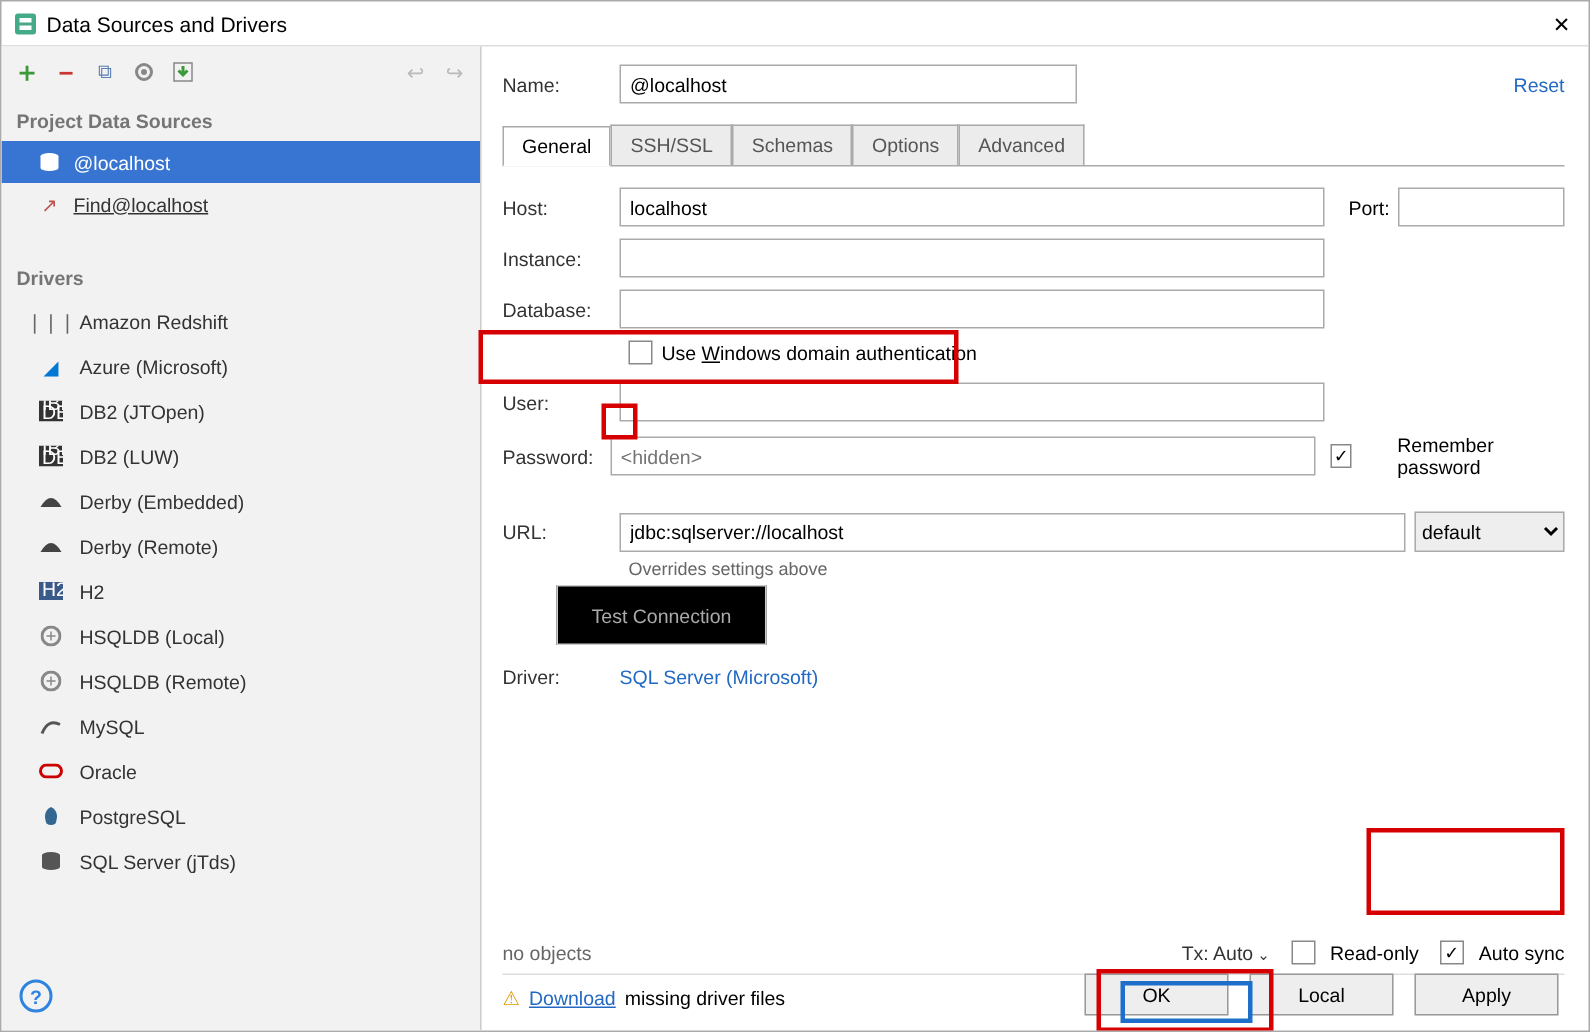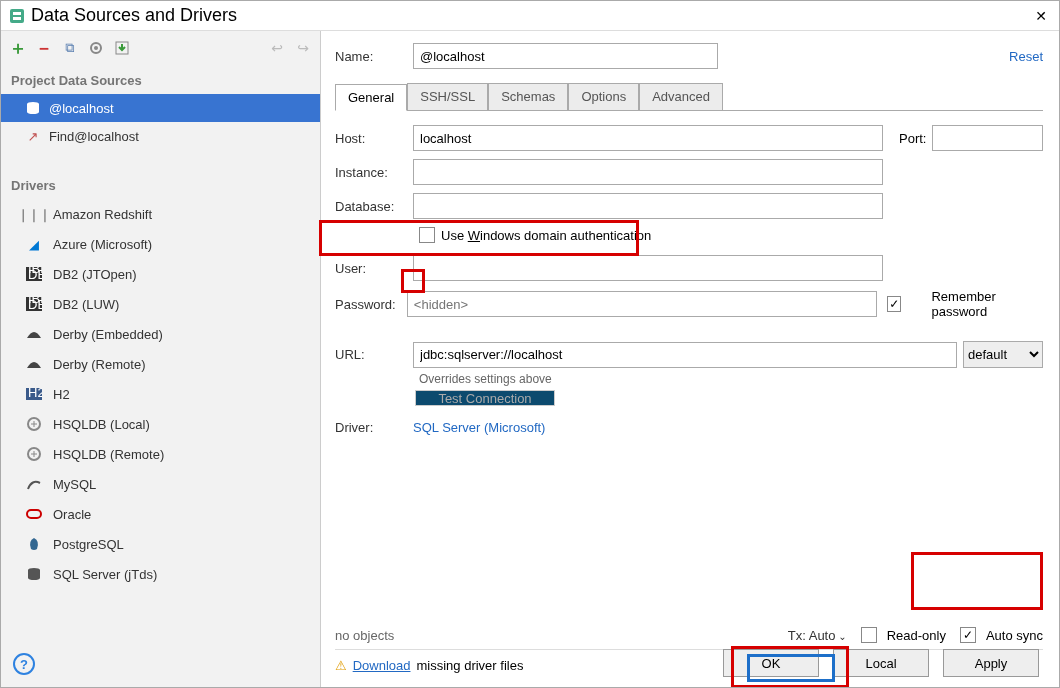--- a/index.html
+++ b/index.html
@@ -1,53 +1,53 @@
 <!DOCTYPE html>
 <html><head>
 <meta charset="utf-8">
 <style>
 * { box-sizing: border-box; margin: 0; padding: 0; font-family: "Segoe UI", Arial, sans-serif; font-size: 13px; }
 body { background: #fff; width: 1060px; height: 688px; overflow: hidden; border: 1px solid #aaa; position: relative; }
 .titlebar { height: 30px; display: flex; align-items: center; padding: 0 8px; border-bottom: 1px solid #ddd; }
 .titlebar .icon { width: 16px; height: 16px; margin-right: 6px; }
-.titlebar .title { flex: 1; font-size: 18px; }
+.titlebar .title { flex: 1; font-size: 14px; }
 .titlebar .close { width: 20px; text-align: center; cursor: pointer; font-size: 14px; }
 .content { display: flex; height: calc(100% - 30px); }
 .sidebar { width: 320px; background: #f2f2f2; border-right: 1px solid #ccc; display: flex; flex-direction: column; position: relative; }
 .toolbar { height: 34px; display: flex; align-items: center; padding: 0 8px; gap: 8px; }
 .toolbar .tb-icon { width: 18px; height: 18px; display: flex; align-items: center; justify-content: center; cursor: pointer; }
 .toolbar .spacer { flex: 1; }
 .section-hdr { color: #757575; font-weight: bold; padding: 8px 10px 6px; font-size: 13px; }
 .ds-item { height: 28px; display: flex; align-items: center; padding: 0 10px 0 24px; gap: 8px; }
 .ds-item.selected { background: #3874d1; color: #fff; }
 .ds-item .ic { width: 16px; display: flex; justify-content: center; }
-.ds-item.linklike span.lbl { color: #333; }
+.ds-item.linklike span.lbl { text-decoration: underline; color: #333; }
 .drv-list { overflow-y: auto; }
 .drv-item { height: 30px; display: flex; align-items: center; padding: 0 10px 0 24px; gap: 10px; color: #333; }
 .drv-item .ic { width: 18px; color: #666; display: flex; justify-content: center; }
 .help-btn { position: absolute; bottom: 12px; left: 12px; width: 22px; height: 22px; border-radius: 50%; border: 2px solid #2e82e0; color: #2e82e0; display: flex; align-items: center; justify-content: center; font-weight: bold; }
 .mainpane { flex: 1; padding: 12px 16px 12px 14px; position: relative; display: flex; flex-direction: column; }
 .row { display: flex; align-items: center; margin-bottom: 8px; }
 .row label.lbl { width: 78px; color: #333; }
 .row input.txt { flex: 1; height: 26px; border: 1px solid #aaa; padding: 0 6px; background: #fff; }
 .row input.txt.wide { flex: 0 0 470px; }
 .row .port-lbl { margin-left: 16px; margin-right: 6px; }
 .row input.port { width: 90px; }
 .reset { color: #2269c3; cursor: pointer; }
 .name-row input { width: 450px; }
 .tabs { display: flex; border-bottom: 1px solid #aaa; margin: 6px 0 14px; }
 .tab { padding: 5px 12px; border: 1px solid #aaa; border-bottom: none; background: #ececec; margin-right: 0; cursor: pointer; color: #555; }
 .tab.active { background: #fff; border-bottom: 1px solid #fff; position: relative; top: 1px; color: #000; }
 .chk-row { padding-left: 84px; display: flex; align-items: center; margin-bottom: 12px; }
 .chk { width: 16px; height: 16px; border: 1px solid #888; margin-right: 6px; display: inline-flex; align-items: center; justify-content: center; }
 .chk.checked::after { content: "✓"; font-size: 12px; color: #000; }
 .remember { margin-left: 10px; font-size: 12px; display: flex; align-items: center; gap: 24px; }
-.url-row select { width: 80px; height: 27px; border: 1px solid #aaa; margin-left: 6px; background: #eee; }
+.url-row select { width: 100px; height: 27px; border: 1px solid #aaa; margin-left: 6px; background: #eee; }
 .override { font-size: 12px; color: #666; padding-left: 84px; margin-top: -4px; margin-bottom: 4px; }
-.test-btn { margin-left: 80px; height: 16px; width: 140px; background: #0c4a6e; border: 1px solid #ccc; color: #aaa; }
+.test-btn { margin-left: 36px; height: 40px; width: 140px; background: #000000; border: 1px solid #ccc; color: #aaa; }
 .driver-link { color: #2269c3; cursor: pointer; }
 .redbox { border: 3px solid #d60000; position: absolute; pointer-events: none; }
 .bluebox { border: 3px solid #1d6fc9; position: absolute; pointer-events: none; }
 .status-row { display: flex; align-items: center; margin-top: auto; padding: 6px 0; }
 .status-row .noobj { color: #666; }
 .status-row .spacer2 { flex: 1; }
 .status-row .txlbl { margin-right: 14px; color: #333; }
 .dlrow { display: flex; align-items: center; gap: 6px; padding: 8px 0 2px; border-top: 1px solid #ddd; }
 .dlrow .warn { color: #e09b00; }
 .dlrow .dllink { color: #2269c3; text-decoration: underline; cursor: pointer; }

